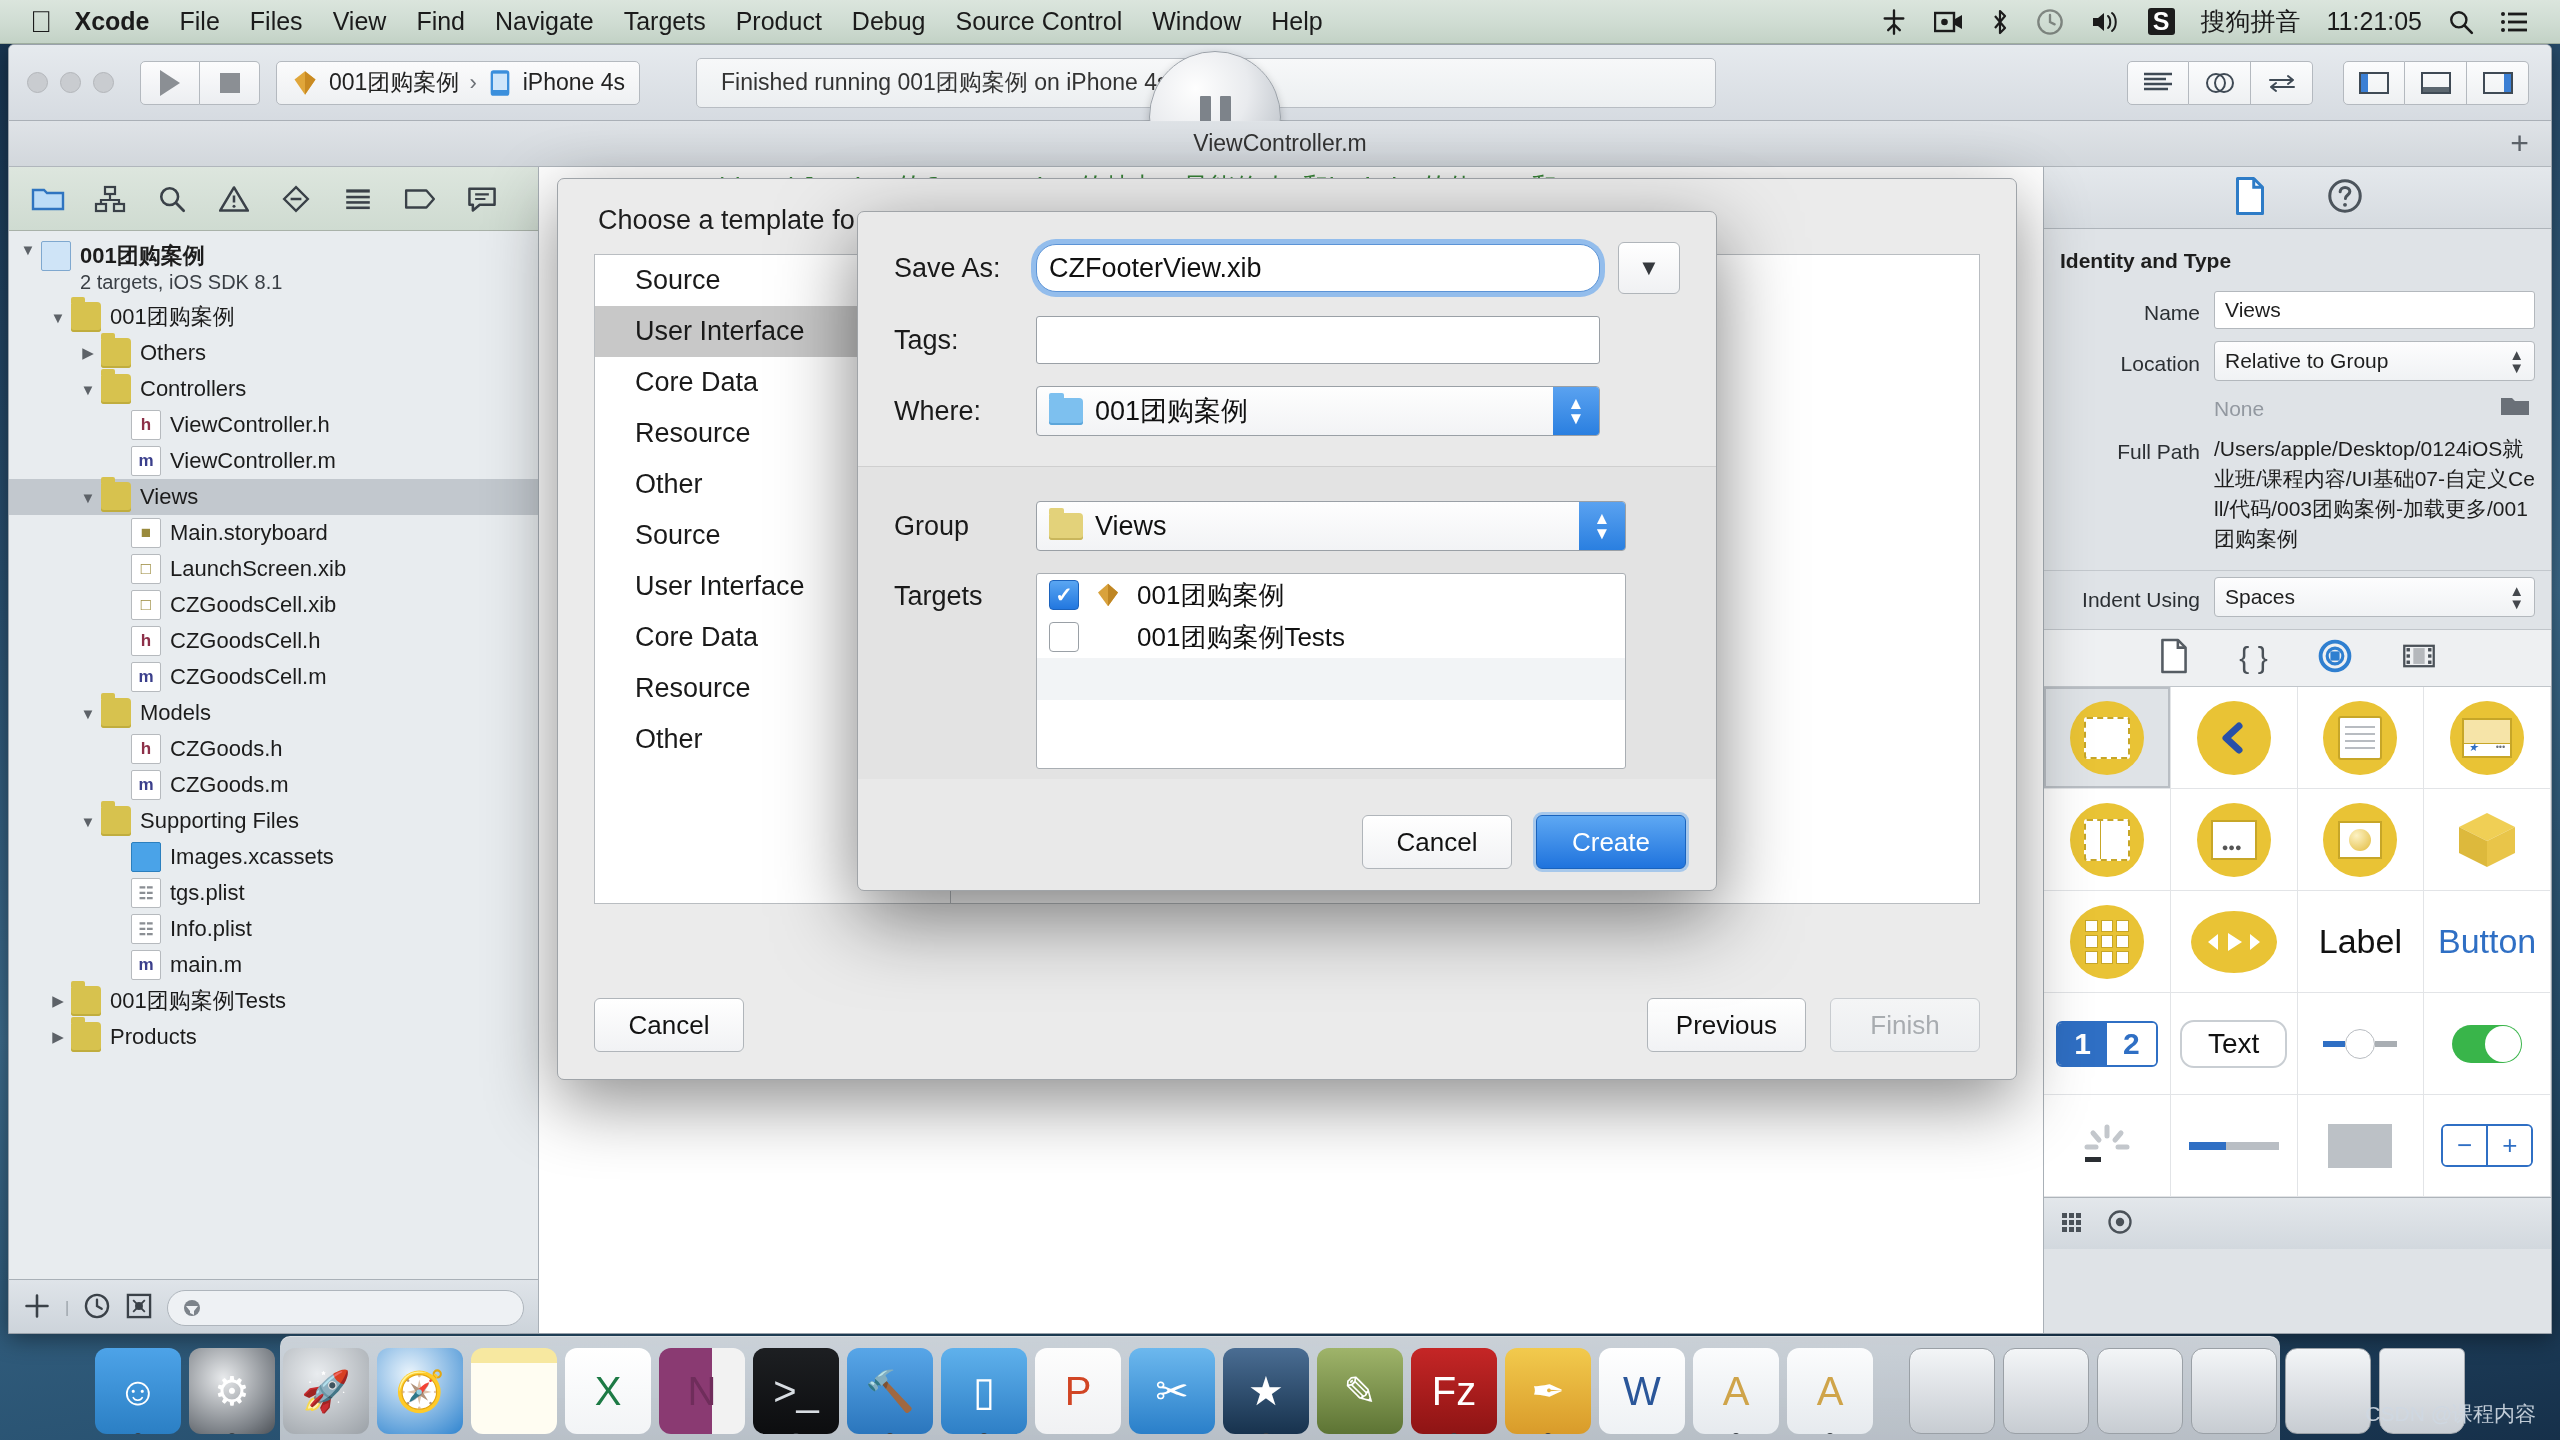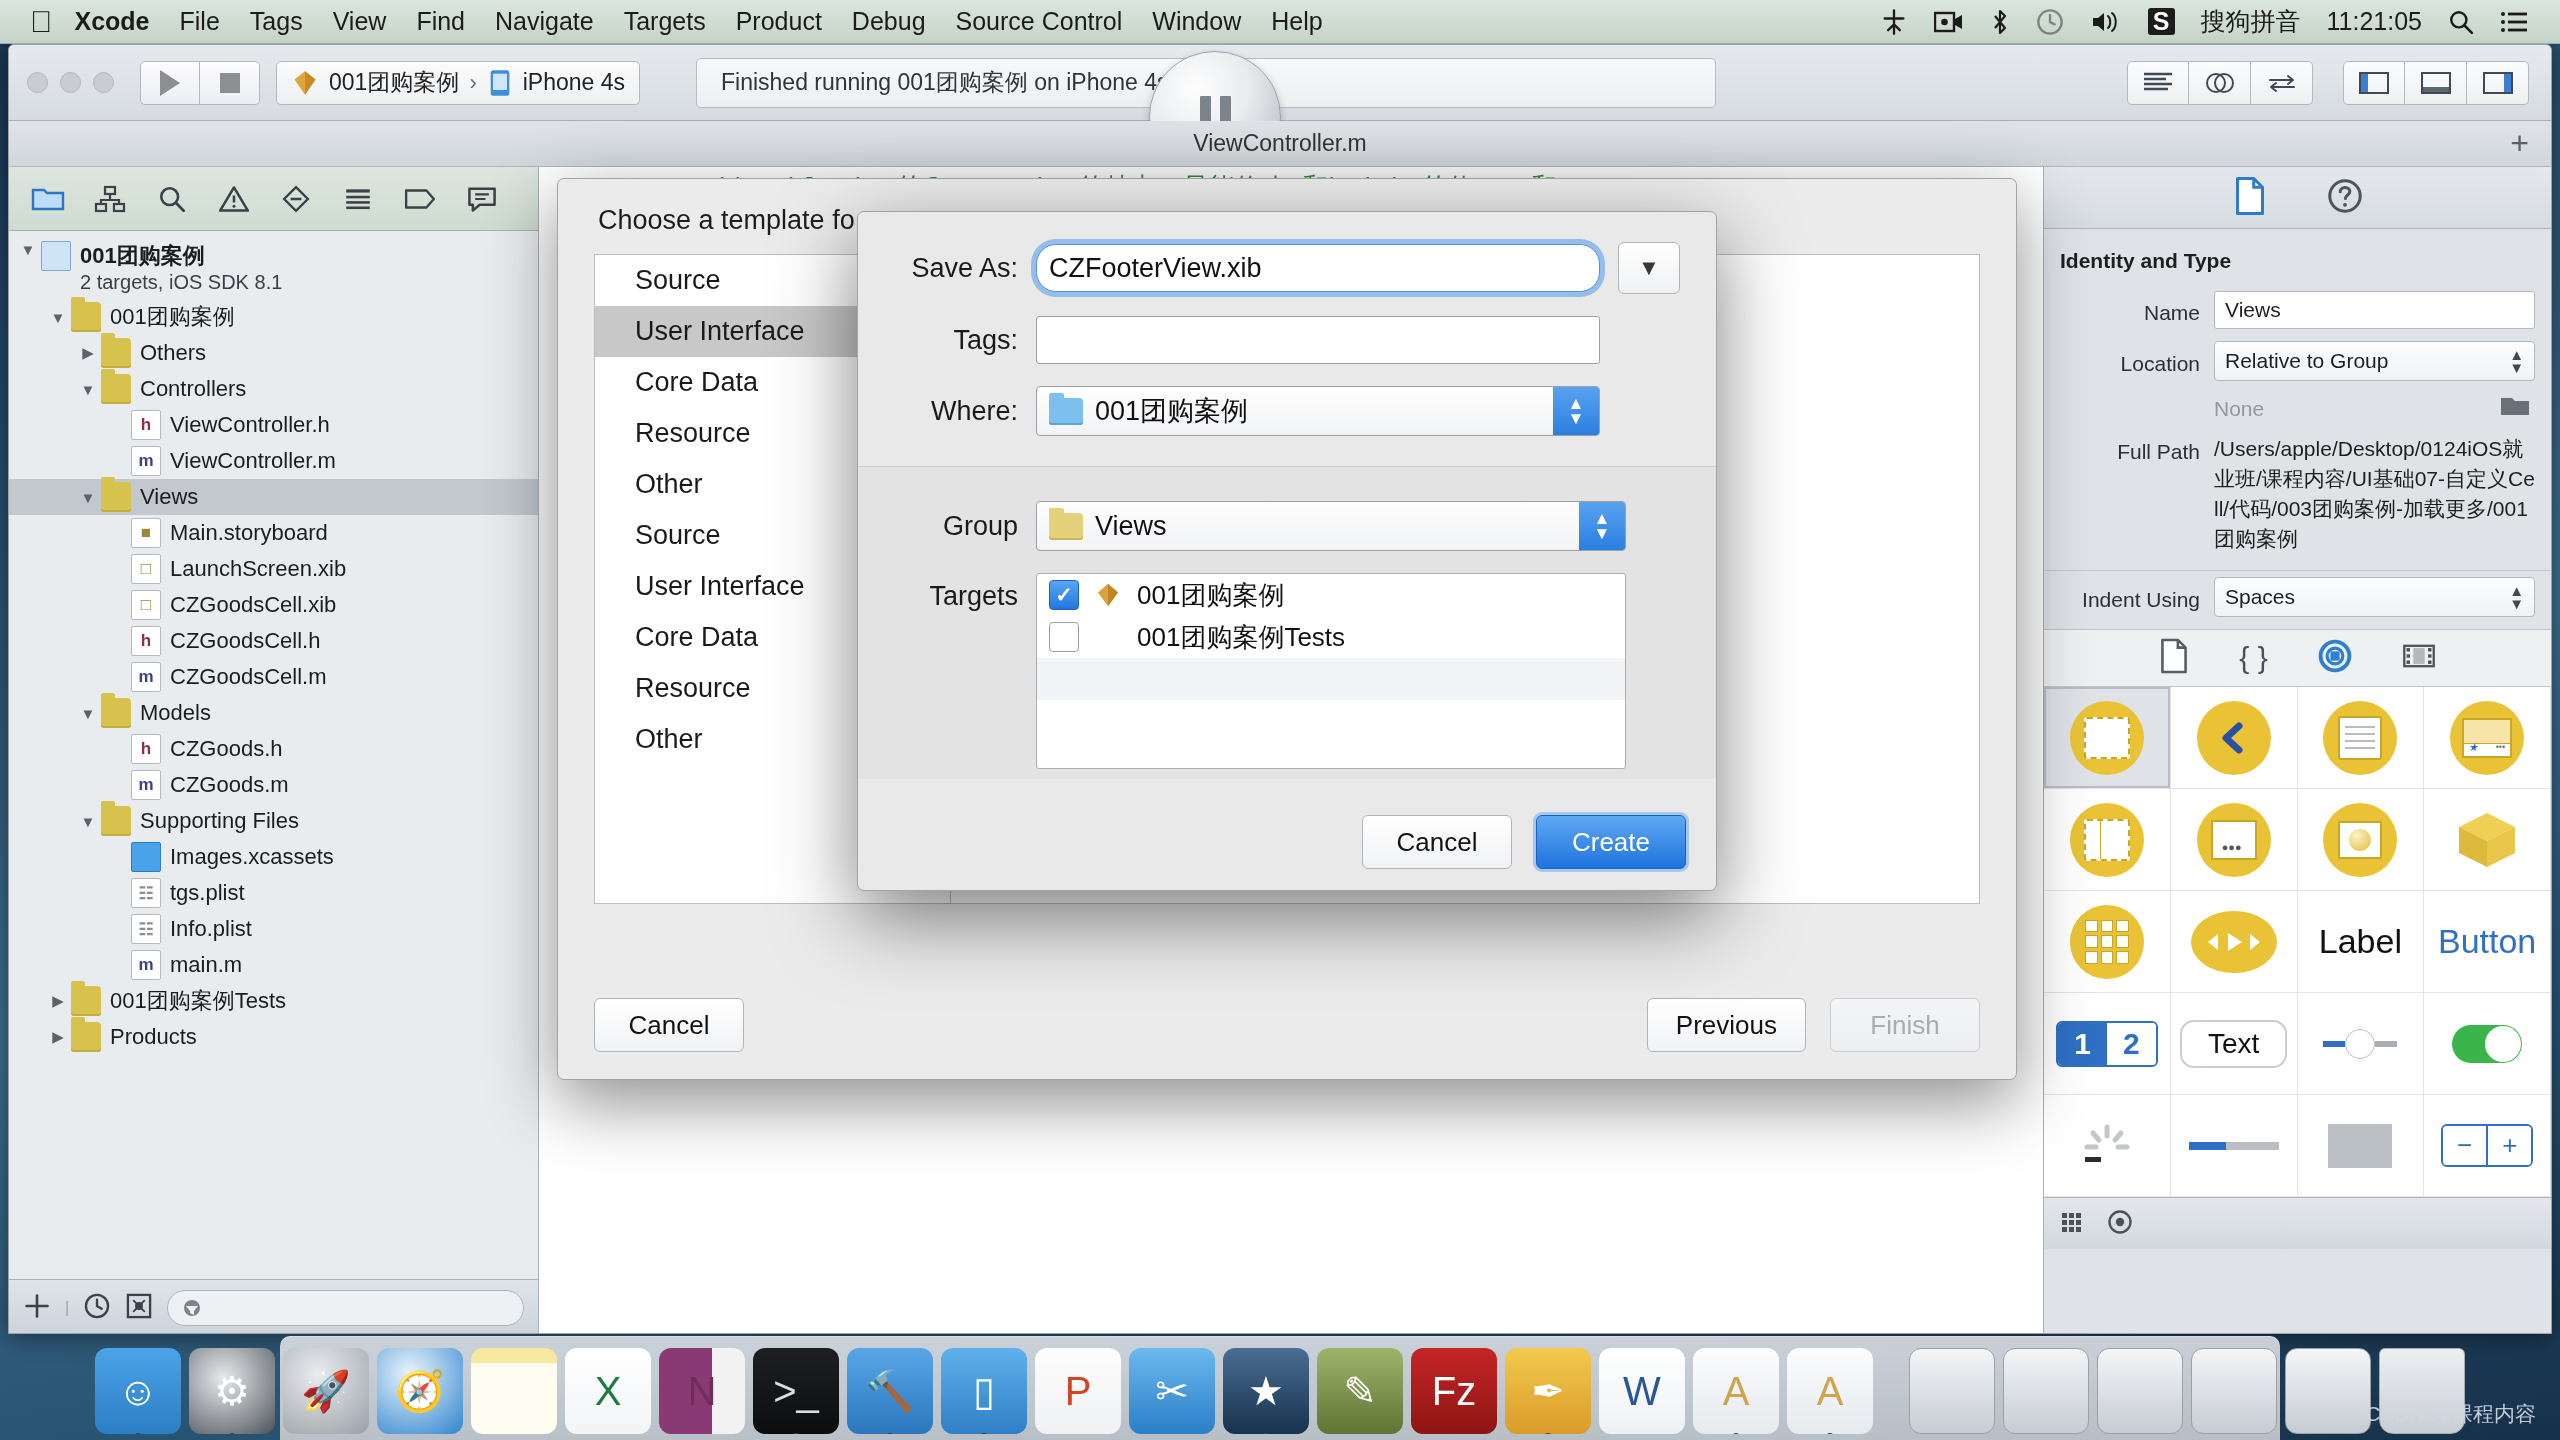--- a/index.html
+++ b/index.html
@@ -205,21 +205,21 @@
   }
   .spacer { flex:1; }
   .gap { width:24px; }
   
   #savepanel {
     position:absolute; left:848px; top:166px; width:860px; height:680px;
     background:#e9e9e9; border:1px solid #a0a4a8; border-radius:7px;
     box-shadow:0 26px 80px rgba(0,0,0,.5); z-index:50;
   }
   .sp-row { display:flex; align-items:center; padding:0 36px; margin-top:22px; }
-  .sp-lab { width:142px; text-align:right; padding-right:18px; font-size:27px; color:#1a1a1a; flex:0 0 142px; }
+  .sp-lab { width:142px; padding-right:18px; font-size:27px; color:#1a1a1a; flex:0 0 142px; }
   .sp-input {
     flex:1; height:48px; background:#fff; border:1px solid #9aa0a6; border-radius:3px;
     display:flex;align-items:center;padding:0 12px;font-size:27px;color:#111;
   }
   .sp-input.focused { box-shadow:0 0 0 5px rgba(118,174,236,.75); border-color:#5b93d6;border-radius:20px; }
   .sp-popbtn {
     width:62px;height:52px;margin-left:18px;border:1px solid #b0b5ba;border-radius:6px;
     background:linear-gradient(180deg,#ffffff,#f0f1f3);display:flex;align-items:center;justify-content:center;font-size:22px;color:#35393d;
   }
   .sp-combo {
@@ -266,21 +266,21 @@
 </style>
 </head>
 <body>
 
 <div id="desktop"></div>
 
 <div id="menubar">
   <span class="mb-apple"></span>
   <span class="mb-item bold">Xcode</span>
   <span class="mb-item">File</span>
-  <span class="mb-item">Tags</span>
+  <span class="mb-item">Files</span>
   <span class="mb-item">View</span>
   <span class="mb-item">Find</span>
   <span class="mb-item">Navigate</span>
   <span class="mb-item">Targets</span>
   <span class="mb-item">Product</span>
   <span class="mb-item">Debug</span>
   <span class="mb-item">Source Control</span>
   <span class="mb-item">Window</span>
   <span class="mb-item">Help</span>
 

